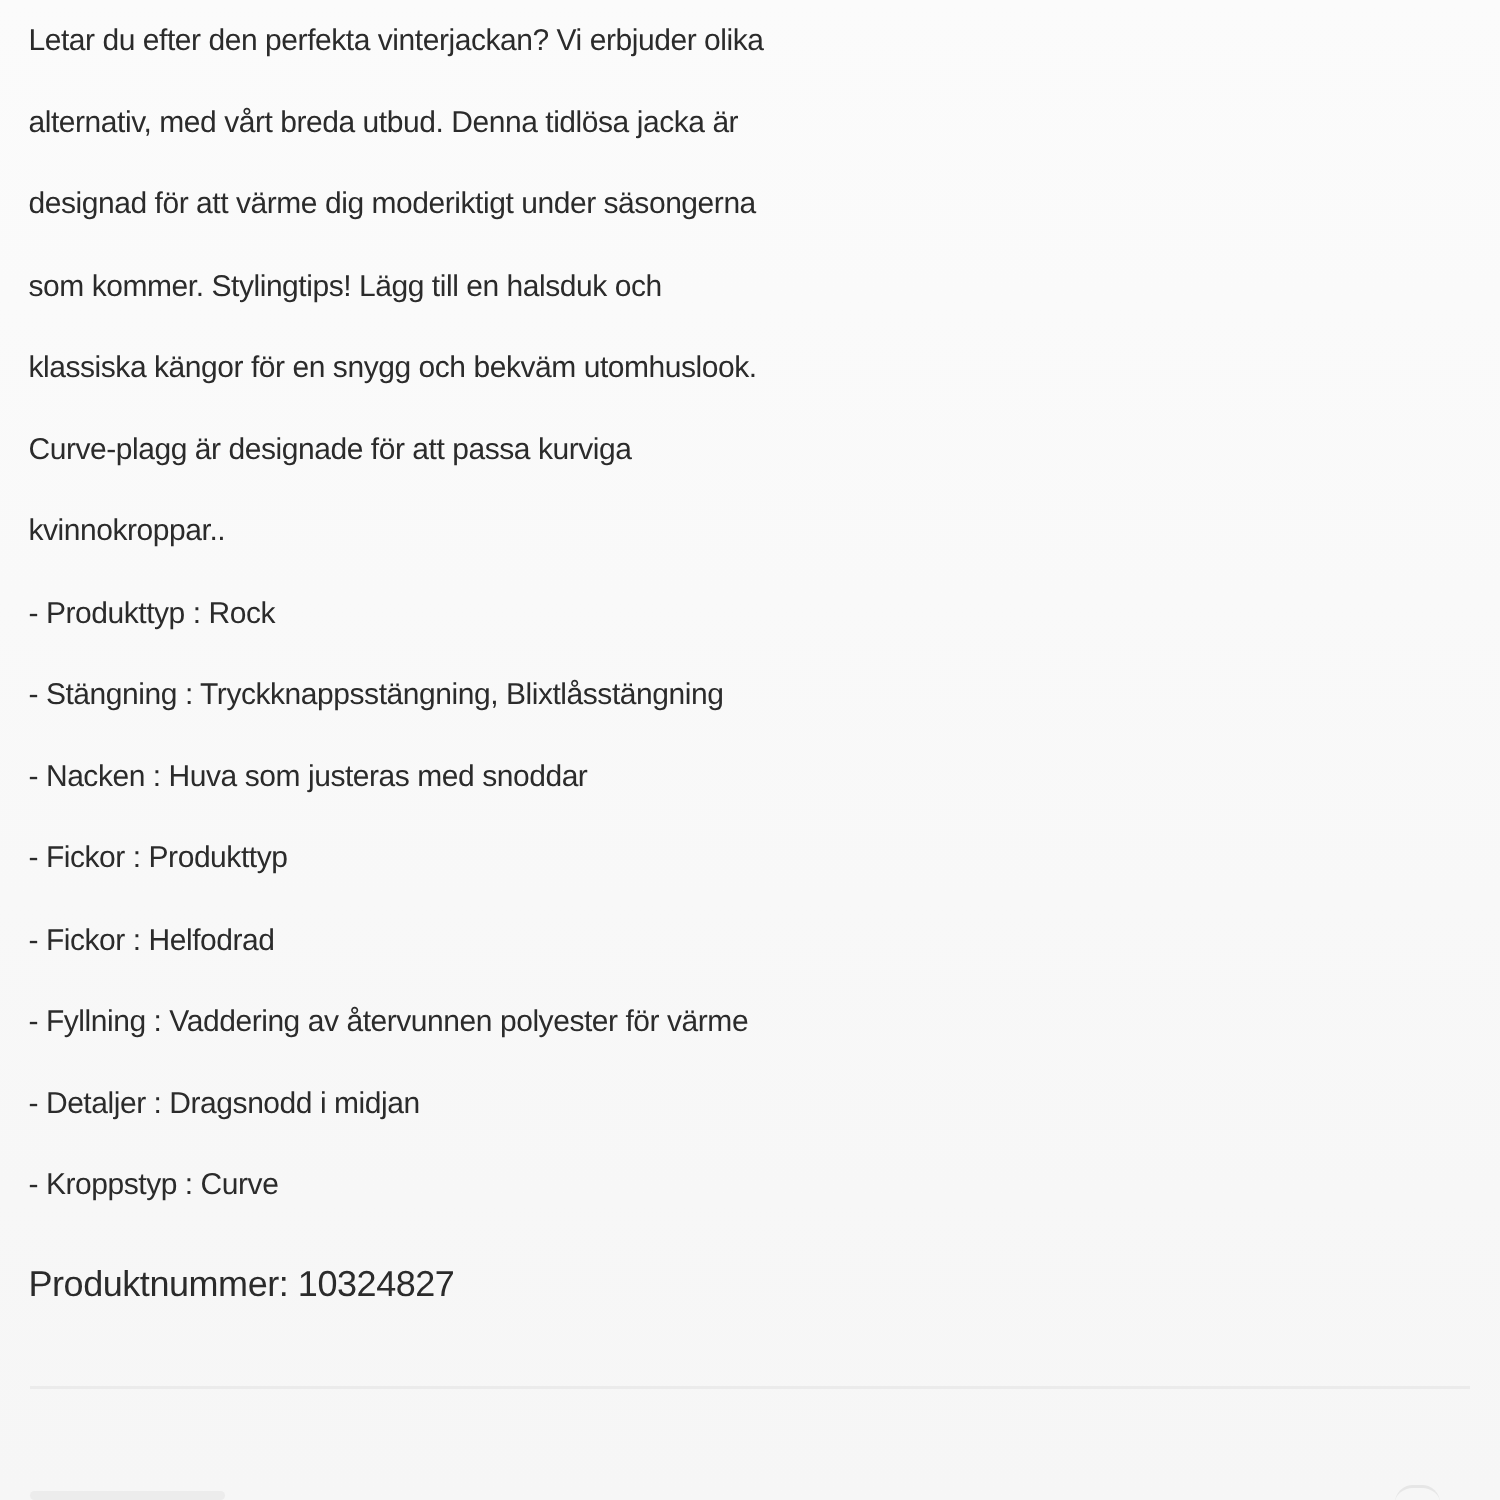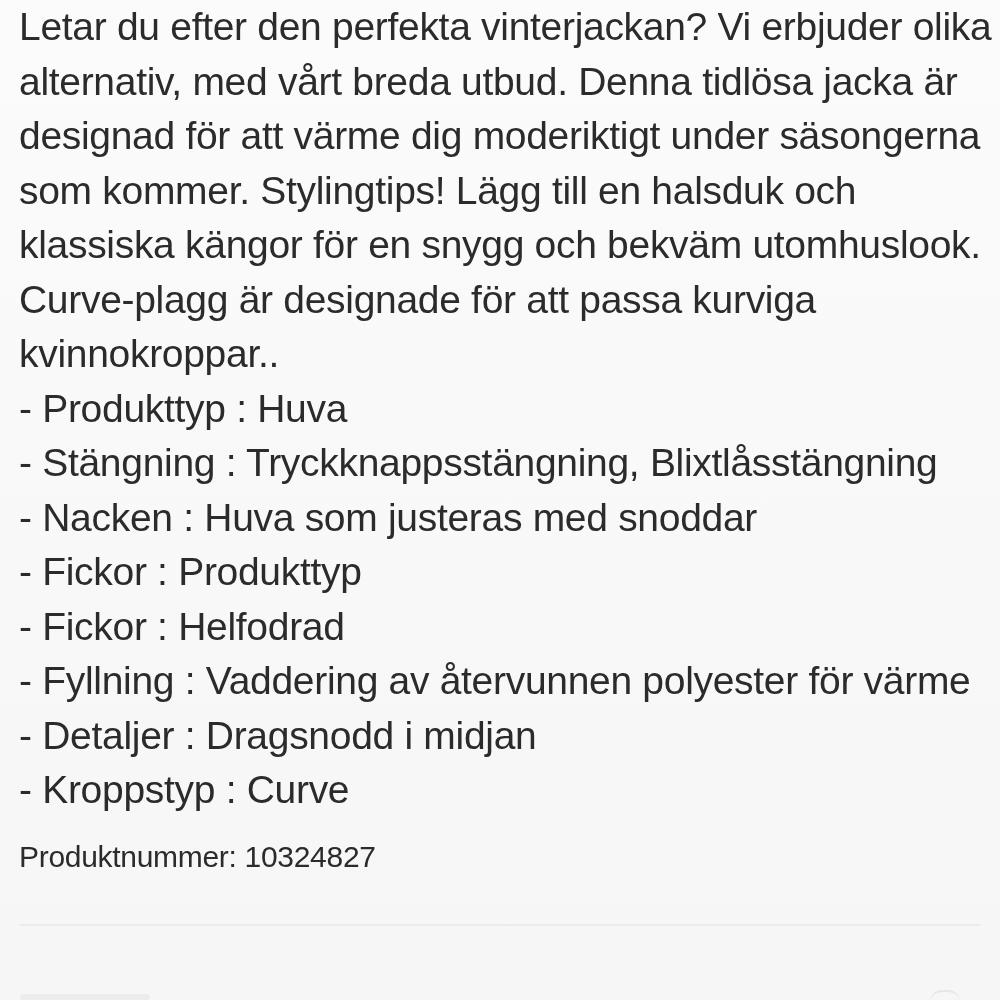--- a/index.html
+++ b/index.html
@@ -18,21 +18,21 @@
       position: relative;
       width: 1000px;
       height: 1000px;
       background: linear-gradient(#fbfbfb, #f6f6f6);
     }
     .description {
       position: absolute;
       left: 19px;
       top: 0;
       width: 960px;
-      font-size: 39px;
+      font-size: 20px;
       line-height: 54.5px;
       letter-spacing: -0.3px;
     }
     .description p {
       margin: 0;
       padding-top: 0;
     }
     .desc-line {
       display: block;
       white-space: nowrap;
@@ -45,21 +45,21 @@
     }
     .spec-item {
       display: block;
       white-space: nowrap;
       height: 54.5px;
     }
     .product-number {
       position: absolute;
       left: 19px;
       top: 830px;
-      font-size: 30px;
+      font-size: 24px;
       line-height: 54px;
       white-space: nowrap;
       letter-spacing: -0.3px;
     }
     .divider {
       position: absolute;
       left: 20px;
       top: 924px;
       width: 960px;
       height: 2px;
@@ -100,21 +100,21 @@
     <p>
       <span class="desc-line">Letar du efter den perfekta vinterjackan? Vi erbjuder olika</span>
       <span class="desc-line">alternativ, med vårt breda utbud. Denna tidlösa jacka är</span>
       <span class="desc-line">designad för att värme dig moderiktigt under säsongerna</span>
       <span class="desc-line">som kommer. Stylingtips! Lägg till en halsduk och</span>
       <span class="desc-line">klassiska kängor för en snygg och bekväm utomhuslook.</span>
       <span class="desc-line">Curve-plagg är designade för att passa kurviga</span>
       <span class="desc-line">kvinnokroppar..</span>
     </p>
     <ul class="spec-list">
-      <li class="spec-item">- Produkttyp : Huva</li>
+      <li class="spec-item">- Produkttyp : Rock</li>
       <li class="spec-item">- Stängning : Tryckknappsstängning, Blixtlåsstängning</li>
       <li class="spec-item">- Nacken : Huva som justeras med snoddar</li>
       <li class="spec-item">- Fickor : Produkttyp</li>
       <li class="spec-item">- Fickor : Helfodrad</li>
       <li class="spec-item">- Fyllning : Vaddering av återvunnen polyester för värme</li>
       <li class="spec-item">- Detaljer : Dragsnodd i midjan</li>
       <li class="spec-item">- Kroppstyp : Curve</li>
     </ul>
   </div>
 

